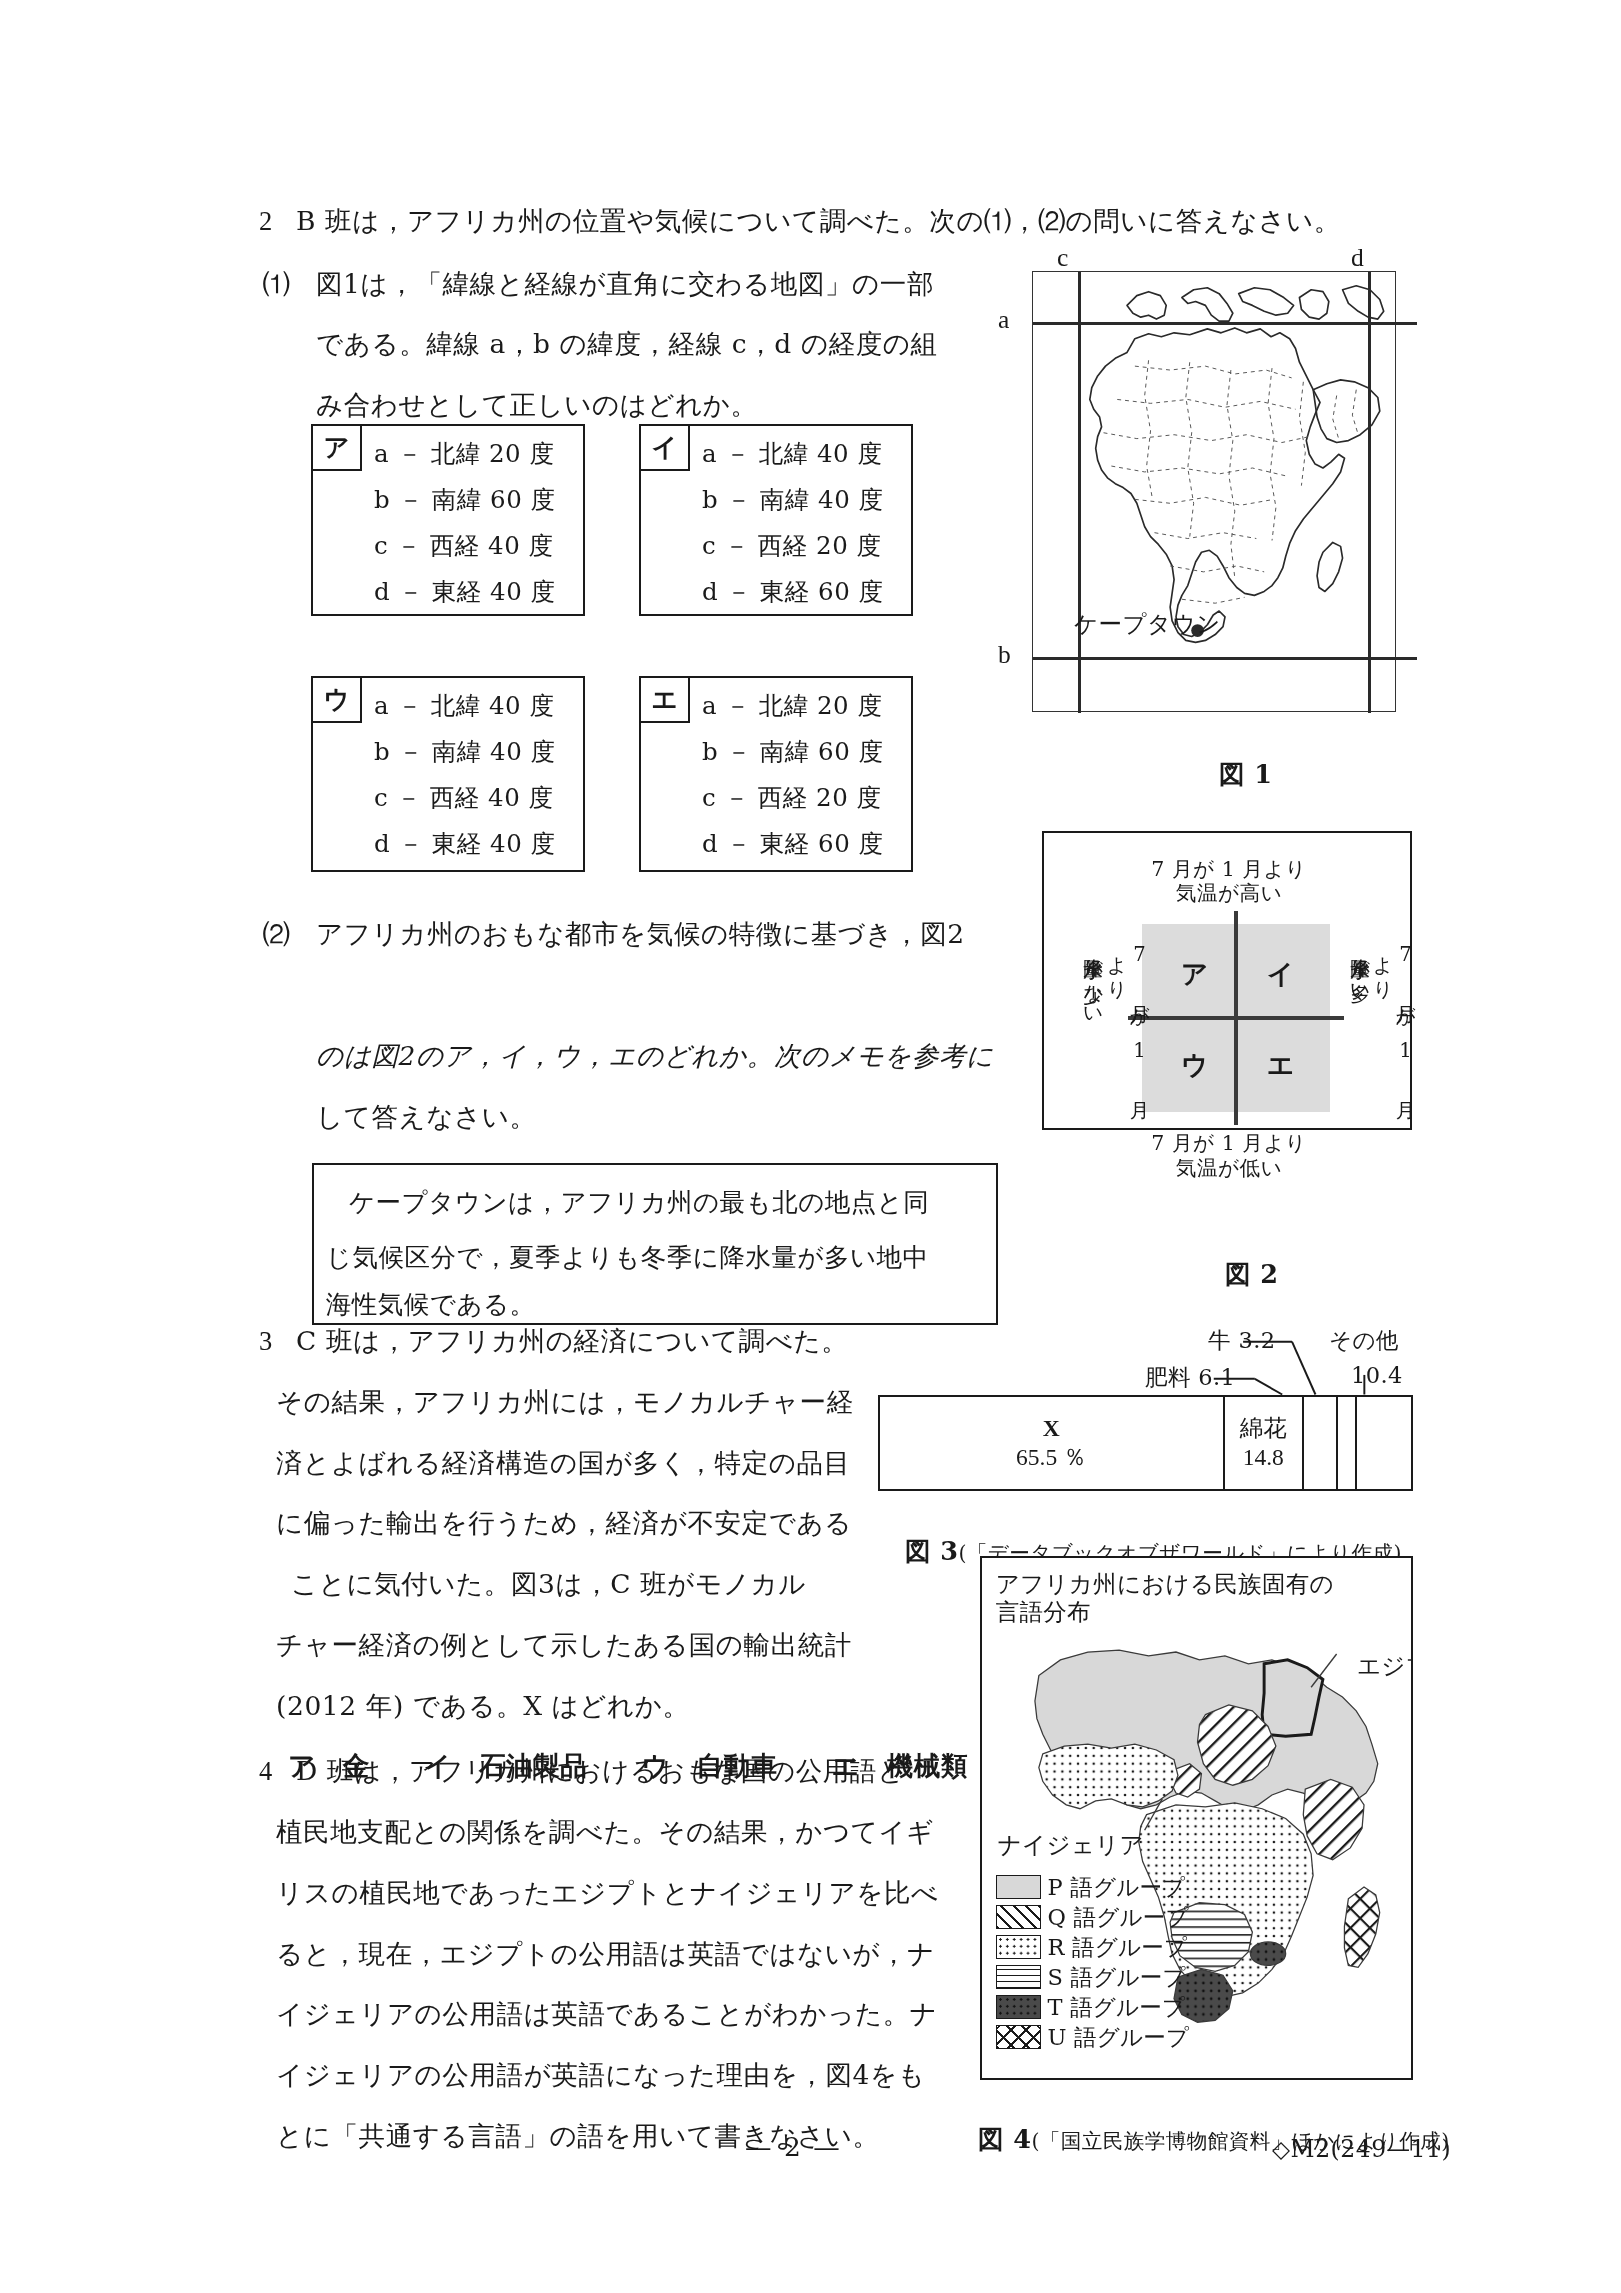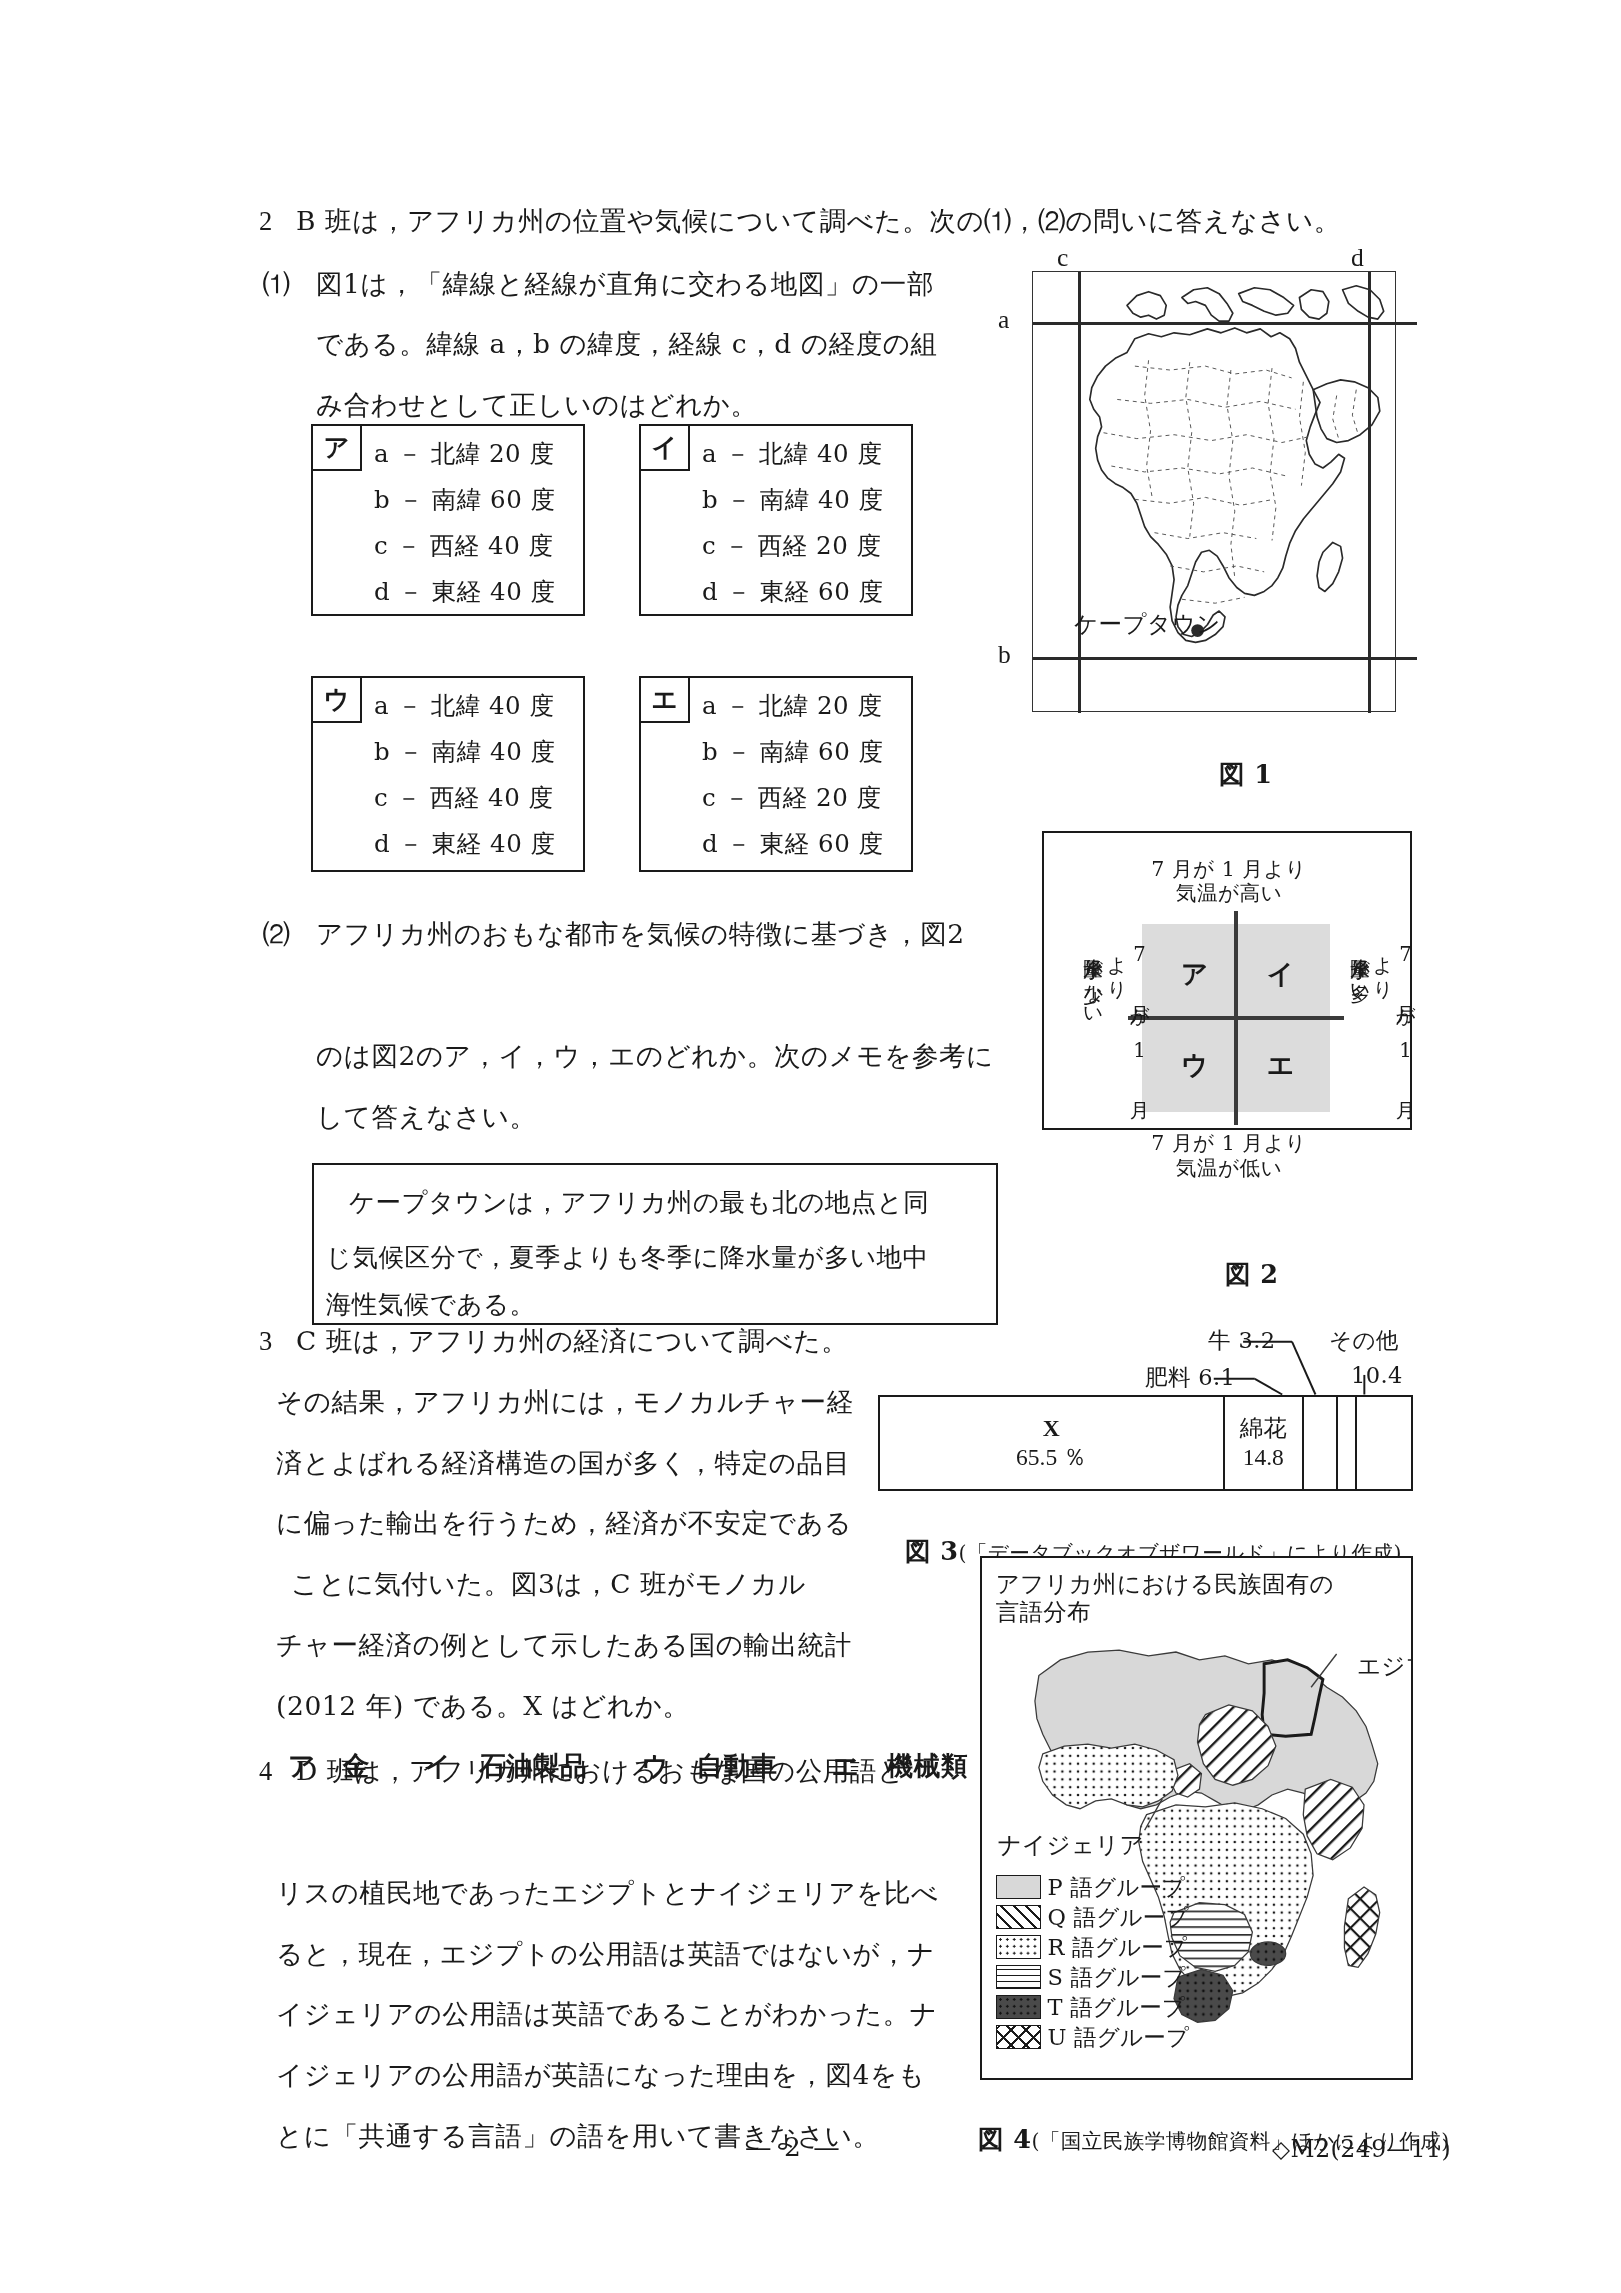--- a/index.html
+++ b/index.html
@@ -375,21 +375,21 @@
   <div class="axis-label" style="left:998px; top:642px;">b</div>
   <div class="axis-label" style="left:1057px; top:245px;">c</div>
   <div class="axis-label" style="left:1351px; top:245px;">d</div>
 
   <div class="fig-caption" style="left:1192px; top:727px;">
     <span class="cap-no jp">図 1</span>
   </div>
 
   <div class="body-line jp" style="left:263px; top:921px;">⑵</div>
   <div class="body-line jp" style="left:316px; top:921px;">アフリカ州のおもな都市を気候の特徴に基づき，図2</div>
-  <div class="body-line jp" style="left:316px; top:1043px;">のは図2のア，イ，ウ，エのどれか。次のメモを参考に</div>
+  <div class="body-line jp" style="left:316px; top:1043px;font-style:italic;">のは図2のア，イ，ウ，エのどれか。次のメモを参考に</div>
   <div class="body-line jp" style="left:316px; top:1104px;">して答えなさい。</div>
 
   <div class="memo-box" style="left:312px; top:1147px; width:686px; height:162px;margin-top:16px;">
     <div class="jp" style="left:35px; top:19.6px;">ケープタウンは，アフリカ州の最も北の地点と同</div>
     <div class="jp" style="left:11.8px; top:75px;">じ気候区分で，夏季よりも冬季に降水量が多い地中</div>
     <div class="jp" style="left:11.8px; top:122px;">海性気候である。</div>
   </div>
 
   <div class="fig2-frame" style="left:1042px; top:831px; width:370px; height:299px;">
 
@@ -456,20 +456,21 @@
     <div class="fig3-seg" style="flex: 3.2 0 0;"></div>
     <div class="fig3-seg" style="flex: 10.4 0 0;"></div>
   </div>
 
   <div class="fig-caption" style="left:878px; top:1504px;">
     <span class="cap-no jp">図 3</span><span class="src jp">(「データブックオブザワールド」により作成)</span>
   </div>
 
   <div class="body-line" style="left:259px; top:1758px;">4</div>
   <div class="body-line jp" style="left:296px; top:1758px;">D 班は，アフリカ州におけるおもな国の公用語と</div>
+  <div class="body-line jp" style="left:276px; top:1819px;">植民地支配との関係を調べた。その結果，かつてイギ</div>
   <div class="body-line jp" style="left:276px; top:1880px;">リスの植民地であったエジプトとナイジェリアを比べ</div>
   <div class="body-line jp" style="left:276px; top:1941px;">ると，現在，エジプトの公用語は英語ではないが，ナ</div>
   <div class="body-line jp" style="left:276px; top:2001px;">イジェリアの公用語は英語であることがわかった。ナ</div>
   <div class="body-line jp" style="left:276px; top:2062px;">イジェリアの公用語が英語になった理由を，図4をも</div>
   <div class="body-line jp" style="left:276px; top:2123px;">とに「共通する言語」の語を用いて書きなさい。</div>
 
   <div class="fig4-frame" style="left:980px; top:1556px; width:433px; height:524px;">
 
     <div class="fig4-title jp" style="left:13.7px; top:11.8px;">アフリカ州における民族固有の
 言語分布</div>

